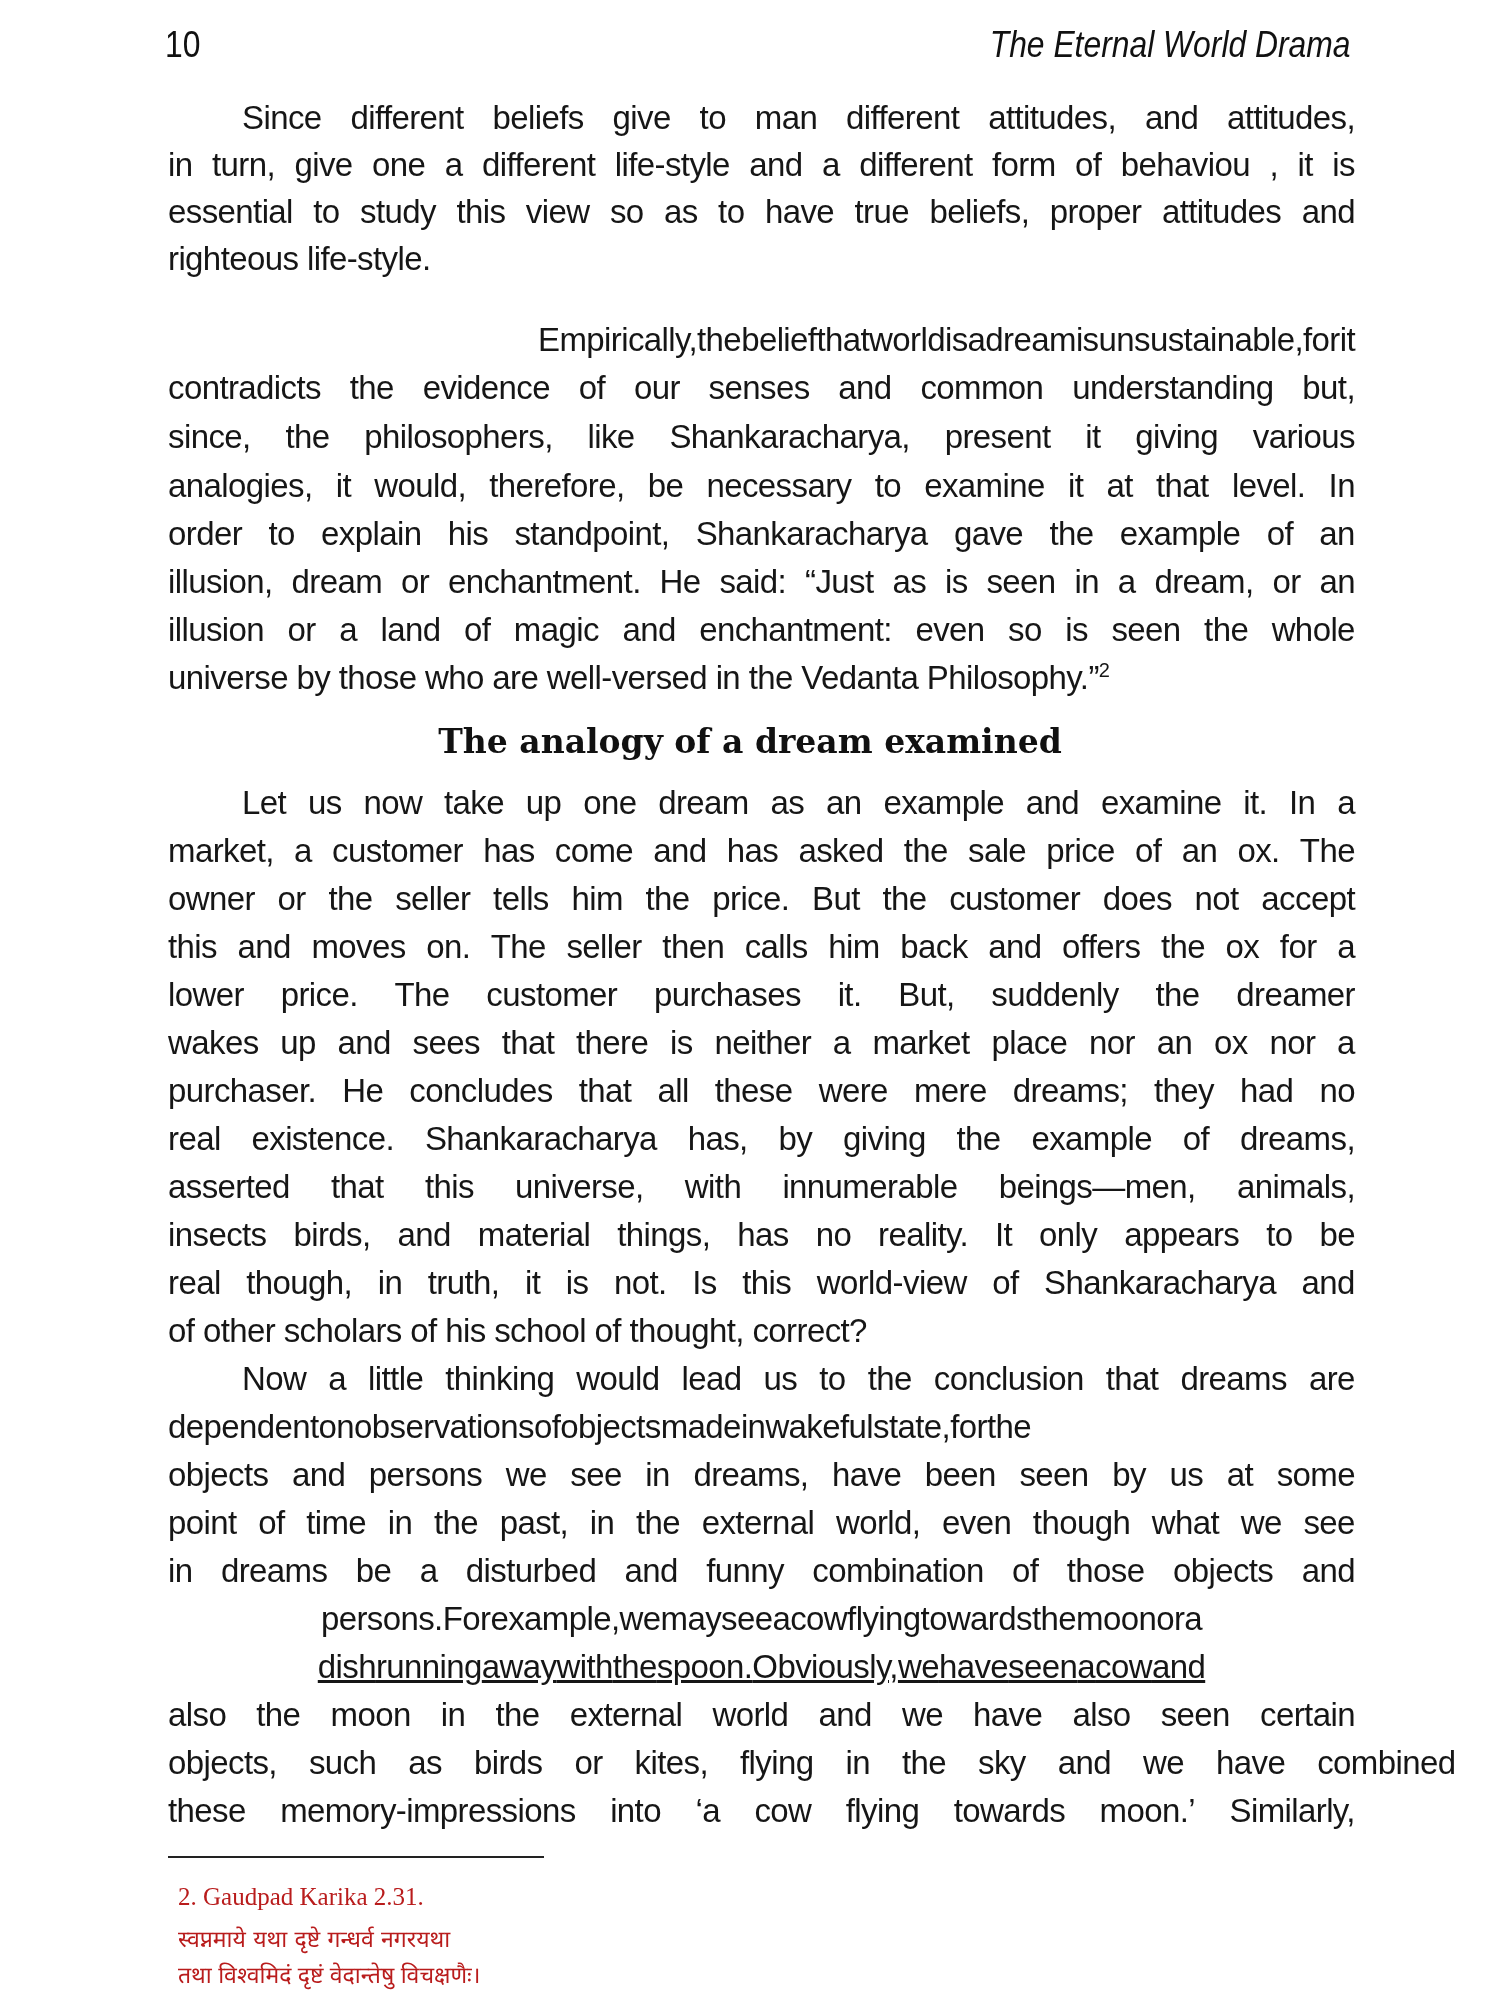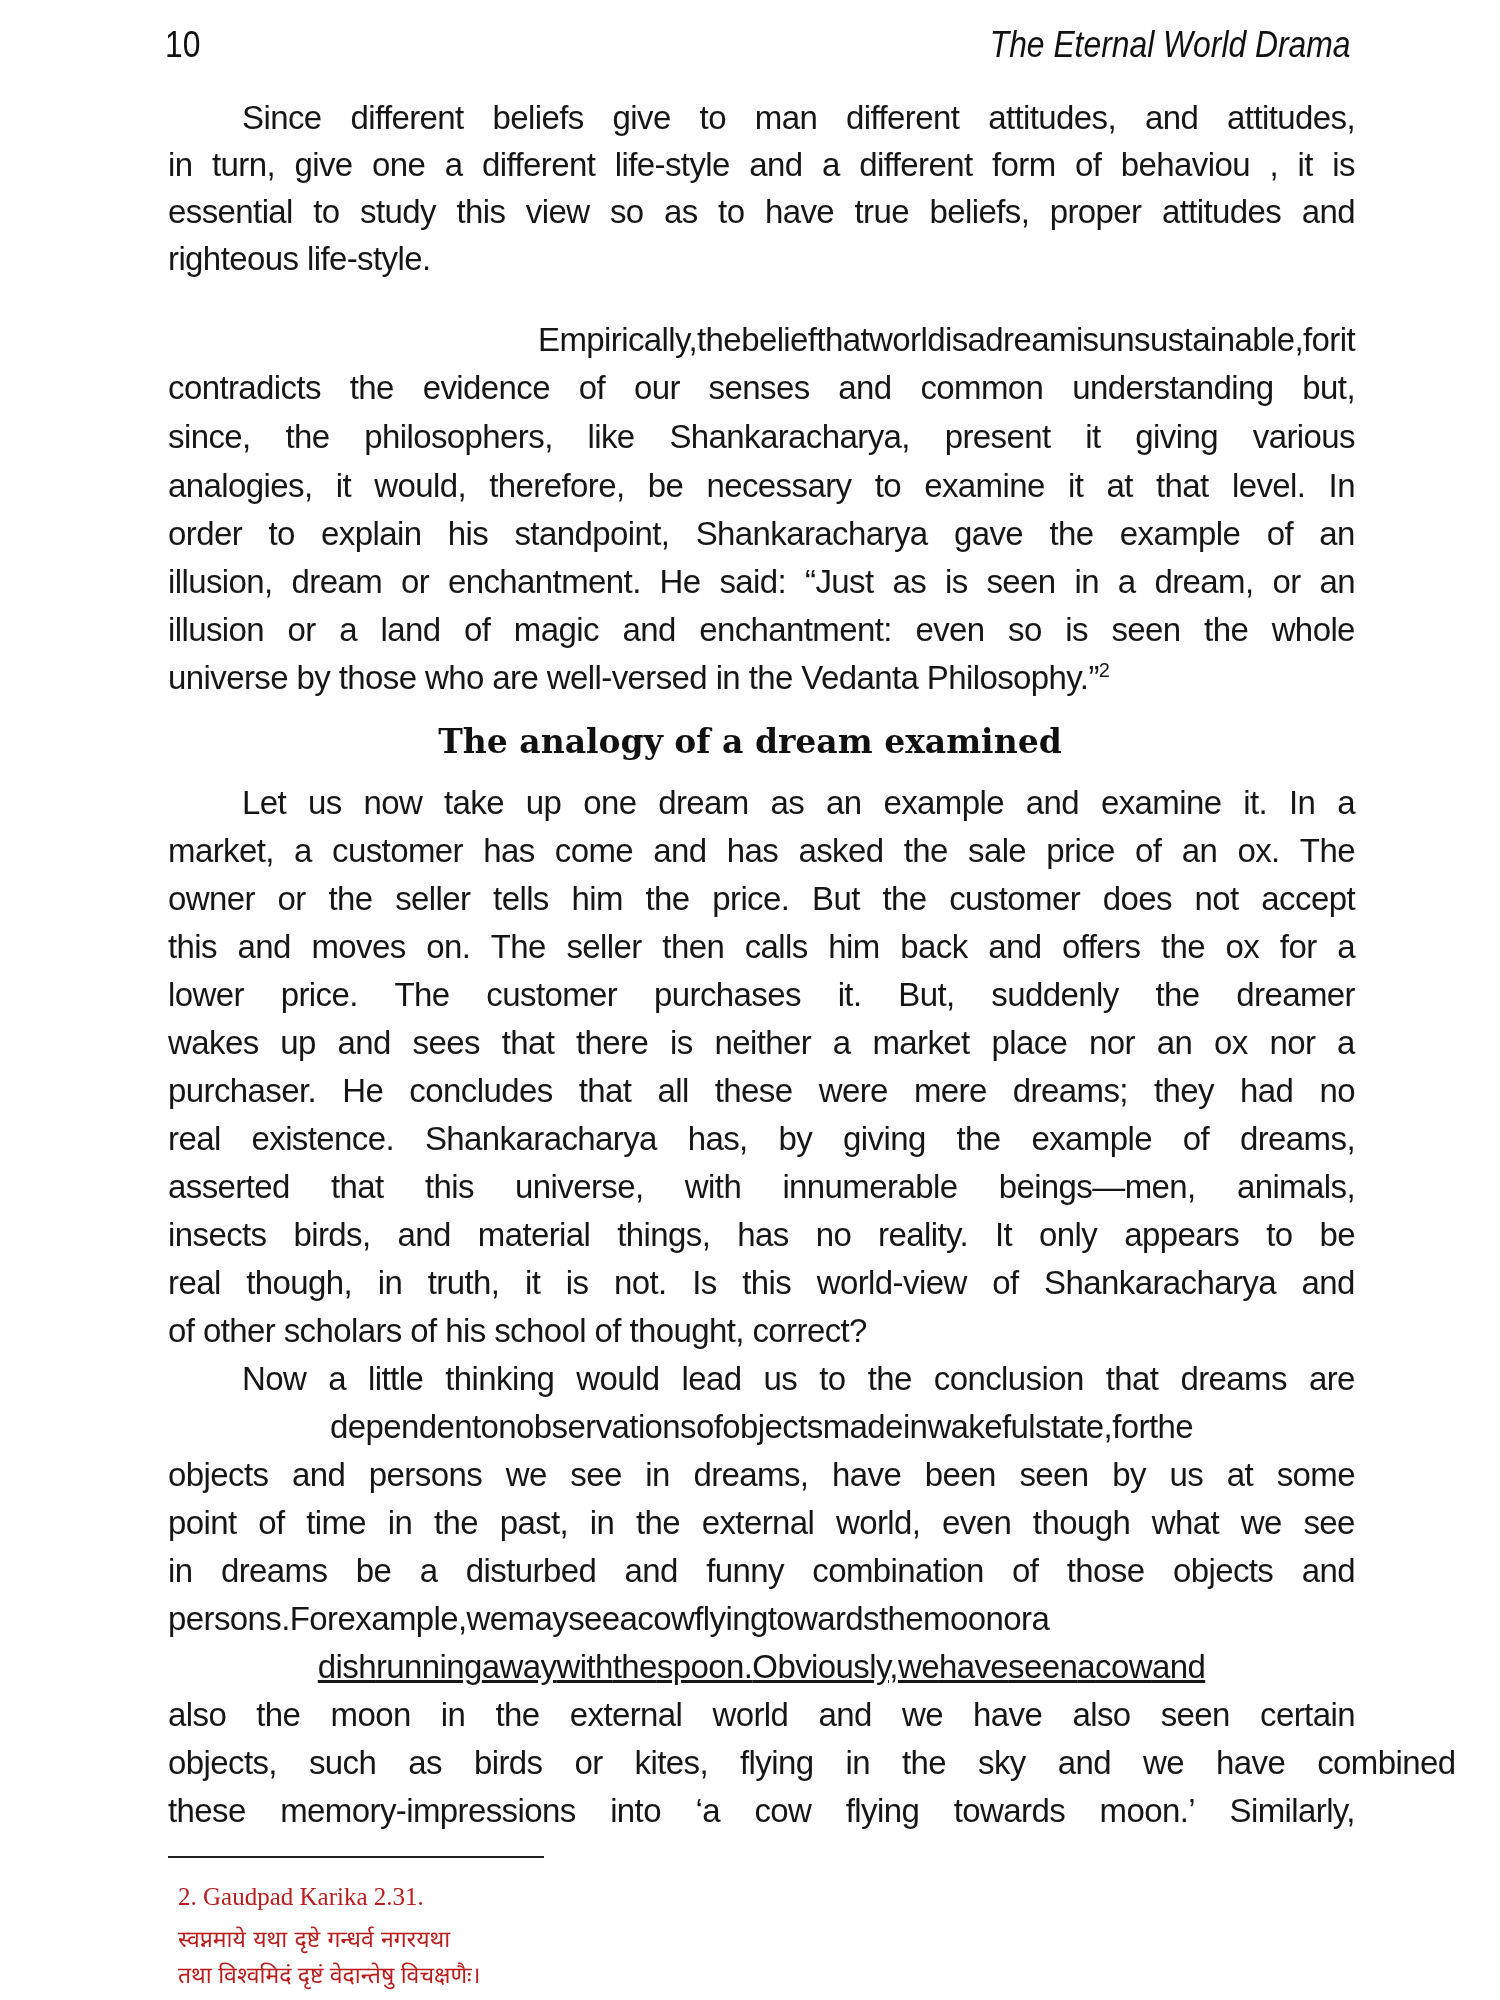--- a/index.html
+++ b/index.html
@@ -368,21 +368,21 @@
         <span class="w">would</span>
         <span class="w">lead</span>
         <span class="w">us</span>
         <span class="w">to</span>
         <span class="w">the</span>
         <span class="w">conclusion</span>
         <span class="w">that</span>
         <span class="w">dreams</span>
         <span class="w">are</span>
       </div>
-    <div class="line" style="top: 1404px; display: flex; justify-content: center;">
+    <div class="line" style="top: 1404px; display: flex; justify-content: flex-start;">
         <span class="w">dependent</span>
         <span class="w">on</span>
         <span class="w">observations</span>
         <span class="w">of</span>
         <span class="w">objects</span>
         <span class="w">made</span>
         <span class="w">in</span>
         <span class="w">wakeful</span>
         <span class="w">state,</span>
         <span class="w">for</span>
@@ -428,21 +428,21 @@
         <span class="w">a</span>
         <span class="w">disturbed</span>
         <span class="w">and</span>
         <span class="w">funny</span>
         <span class="w">combination</span>
         <span class="w">of</span>
         <span class="w">those</span>
         <span class="w">objects</span>
         <span class="w">and</span>
       </div>
-    <div class="line" style="top: 1596px; display: flex; justify-content: flex-start;">
+    <div class="line" style="top: 1596px; display: flex; justify-content: center;">
         <span class="w">persons.</span>
         <span class="w">For</span>
         <span class="w">example,</span>
         <span class="w">we</span>
         <span class="w">may</span>
         <span class="w">see</span>
         <span class="w">a</span>
         <span class="w">cow</span>
         <span class="w">flying</span>
         <span class="w">towards</span>

